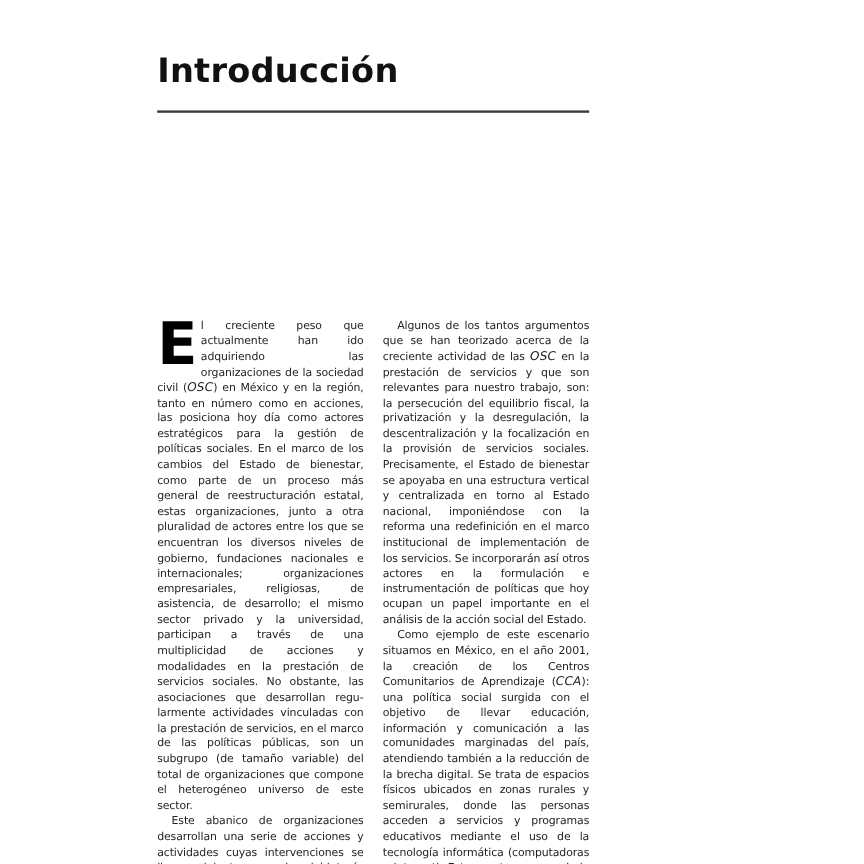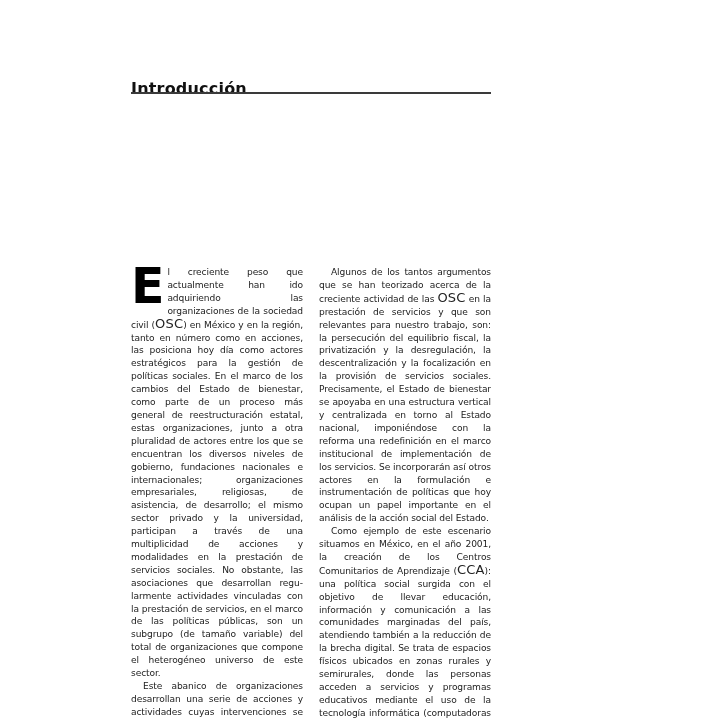--- a/index.html
+++ b/index.html
@@ -11,25 +11,25 @@
       width: 720px;
       height: 720px;
       position: relative;
       overflow: hidden;
       font-family: "DejaVu Sans", "Liberation Sans", sans-serif;
       color: #1a1a1a;
     }
     .page-title {
       position: absolute;
       left: 131px;
-      top: 74px;
+      top: 44px;
       margin: 0;
       font-family: "DejaVu Sans", sans-serif;
       font-weight: bold;
-      font-size: 16px;
+      font-size: 28px;
       letter-spacing: 0.2px;
       color: #111111;
       line-height: 30px;
     }
     .title-rule {
       position: absolute;
       left: 131px;
       top: 92px;
       width: 360px;
       height: 1.5px;
@@ -59,22 +59,23 @@
       float: left;
       font-family: "DejaVu Sans", sans-serif;
       font-weight: bold;
       font-size: 49px;
       line-height: 38px;
       height: 38px;
       margin: 2px 3px 0 0;
       color: #000000;
     }
     .sc {
-      font-size: 13px;
+      font-size: 10px;
       letter-spacing: 0.2px;
+      font-style: italic;
     }
   </style>
 </head>
 <body>
 
 <h1 class="page-title">Introducción</h1>
 <div class="title-rule"></div>
 
 <div class="column col-left">
   <p class="first">

